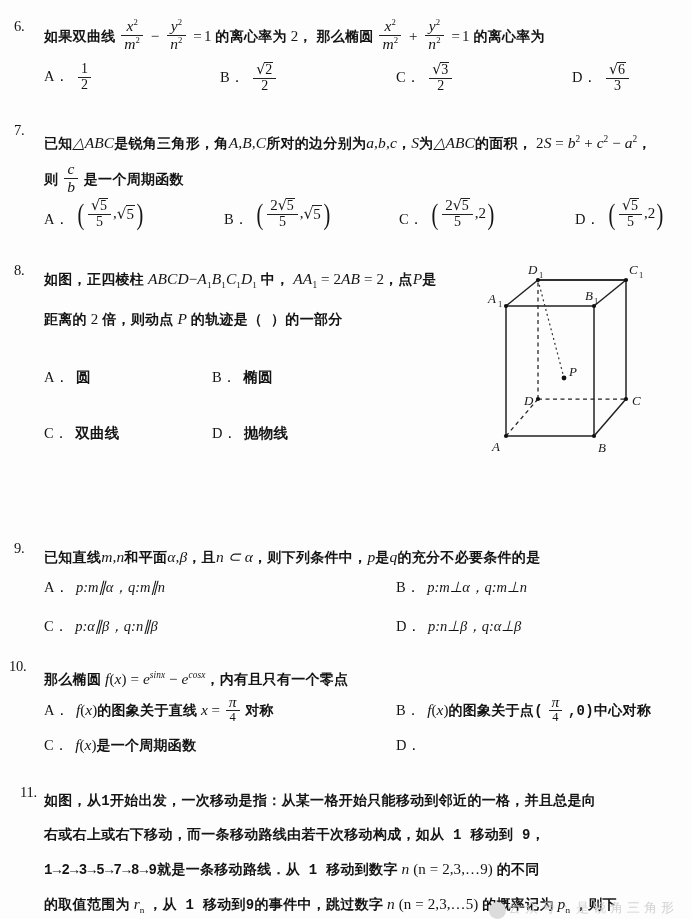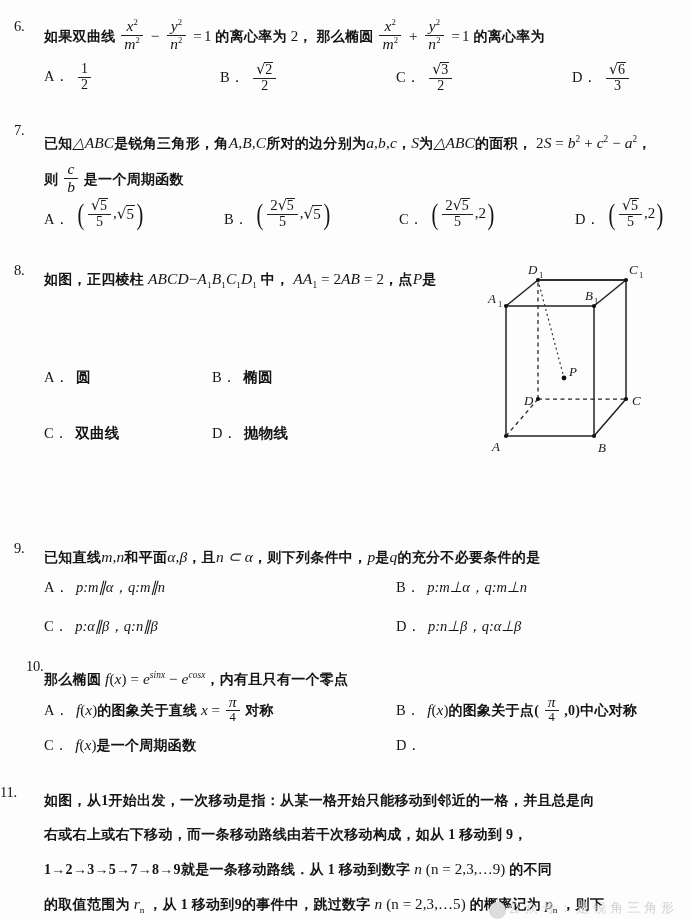--- a/index.html
+++ b/index.html
@@ -37,21 +37,21 @@
     font-size: 14.5px;
     font-family: "Liberation Serif", serif;
     letter-spacing: -0.2px;
   }
   .line {
     font-size: 14.8px;
     line-height: 34px;
     white-space: nowrap;
     letter-spacing: 0.1px;
   }
-  .ztxt { font-family: Liberation Serif, serif; font-size: 14px; font-weight: 600; letter-spacing: 0.3px;}
+  .ztxt { font-family: Liberation Mono, monospace; font-size: 14px; font-weight: 600; letter-spacing: 0.3px;}
   .mi { font-family: "Liberation Serif", serif; font-style: italic; font-size: 15.5px; }
   .mn { font-family: "Liberation Serif", serif; font-size: 15px; }
   .op { font-family: "Liberation Serif", serif; font-size: 15px; padding: 0 2px; }
 
   
   .frac {
     display: inline-block;
     vertical-align: -0.52em;
     text-align: center;
     line-height: 1.05;
@@ -314,20 +314,27 @@
   </div>
 
   <div class="q" id="q8">
     <span class="qnum">8.</span>
     <div class="line">
       <span class="ztxt">如图，正四棱柱</span>
       <span class="mi">ABCD</span><span class="mn">−</span><span class="mi">A</span><sub class="s">1</sub><span class="mi">B</span><sub class="s">1</sub><span class="mi">C</span><sub class="s">1</sub><span class="mi">D</span><sub class="s">1</sub>
       <span class="ztxt">中，</span>
       <span class="mn"><span class="mi">AA</span><sub class="s">1</sub> = 2<span class="mi">AB</span> = 2</span><span class="ztxt">，点</span><span class="mi">P</span><span class="ztxt">是</span>
     </div>
+    <div class="line">
+      <span class="ztxt">距离的</span>
+      <span class="mn">2</span>
+      <span class="ztxt">倍，则动点</span>
+      <span class="mi">P</span>
+      <span class="ztxt">的轨迹是（   ）的一部分</span>
+    </div>
   </div>
 
   <div class="opts" id="q8-opts-a">
     <div class="optcell" style="width:168px">
       <span class="optlbl">A．</span>
       <span class="optbody ztxt">圆</span>
     </div>
     <div class="optcell">
       <span class="optlbl">B．</span>
       <span class="optbody ztxt">椭圆</span>
@@ -433,21 +440,21 @@
       <span class="optlbl">C．</span>
       <span class="optbody mi">p:α∥β，q:n∥β</span>
     </div>
     <div class="optcell">
       <span class="optlbl">D．</span>
       <span class="optbody mi">p:n⊥β，q:α⊥β</span>
     </div>
   </div>
 
   <div class="q" id="q10">
-    <span class="qnum" style="left:26px">10.</span>
+    <span class="qnum" style="left:9px">10.</span>
     <div class="line">
       <span class="ztxt">那么椭圆</span>
       <span class="mi">f</span><span class="mn">(</span><span class="mi">x</span><span class="mn">)</span>
       <span class="mn">= <span class="mi">e</span><sup class="e">sinx</sup> − <span class="mi">e</span><sup class="e">cosx</sup></span><span class="ztxt">，内有且只有一个零点</span>
     </div>
   </div>
 
   <div class="opts" id="q10-opts-a">
     <div class="optcell" style="width:352px">
       <span class="optlbl">A．</span>
@@ -473,21 +480,21 @@
       <span class="optbody">
         <span class="mi">f</span><span class="mn">(</span><span class="mi">x</span><span class="mn">)</span><span class="ztxt">是一个周期函数</span>
       </span>
     </div>
     <div class="optcell">
       <span class="optlbl">D．</span>
     </div>
   </div>
 
   <div class="q" id="q11">
-    <span class="qnum" style="left:0">11.</span>
+    <span class="qnum" style="left:20px">11.</span>
     <div class="line ztxt">如图，从1开始出发，一次移动是指：从某一格开始只能移动到邻近的一格，并且总是向</div>
     <div class="line ztxt">右或右上或右下移动，而一条移动路线由若干次移动构成，如从 1 移动到 9，</div>
     <div class="line">
       <span class="ztxt">1→2→3→5→7→8→9就是一条移动路线．从 1 移动到数字</span>
       <span class="mi">n</span>
       <span class="mn">(n = 2,3,…9)</span>
       <span class="ztxt">的不同</span>
     </div>
     <div class="line">
       <span class="ztxt">的取值范围为</span>

